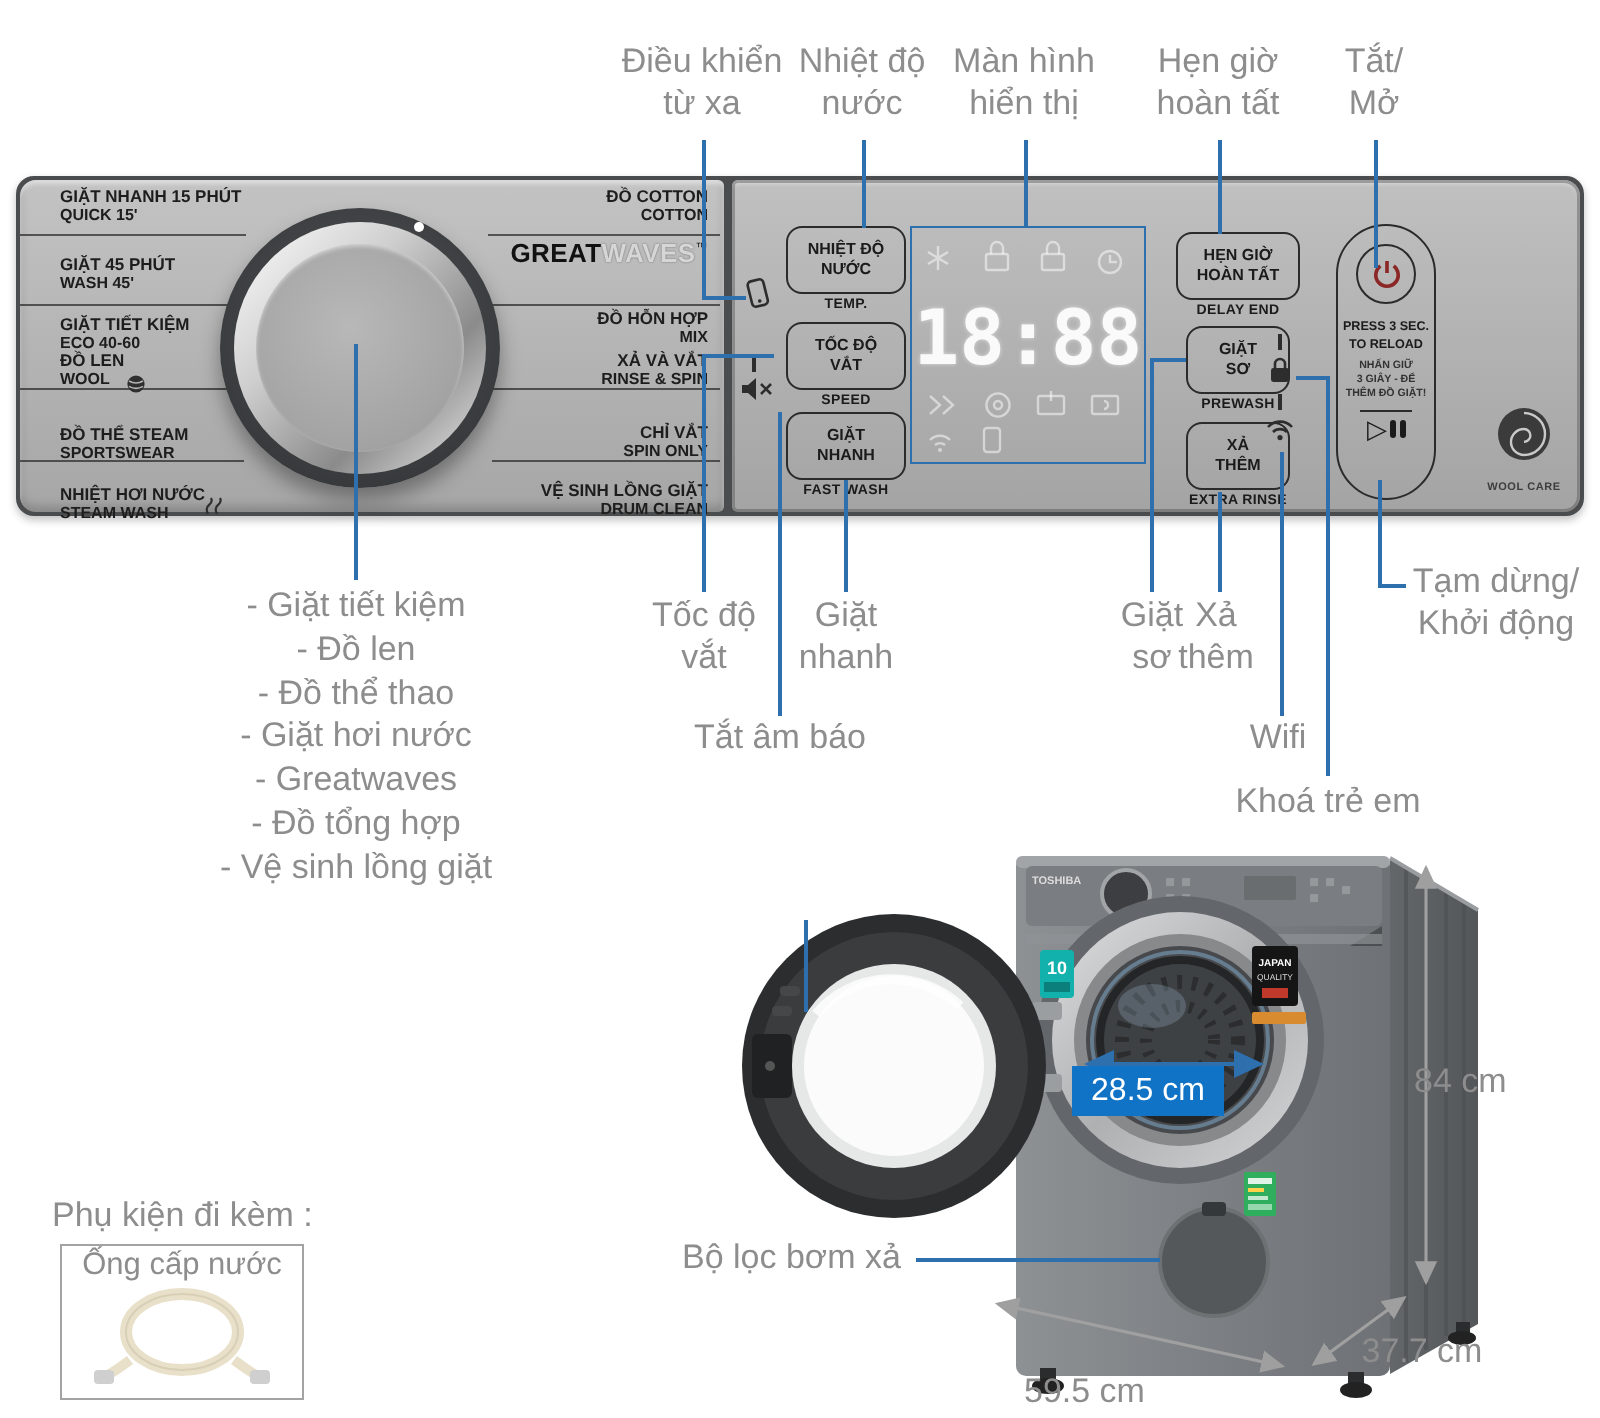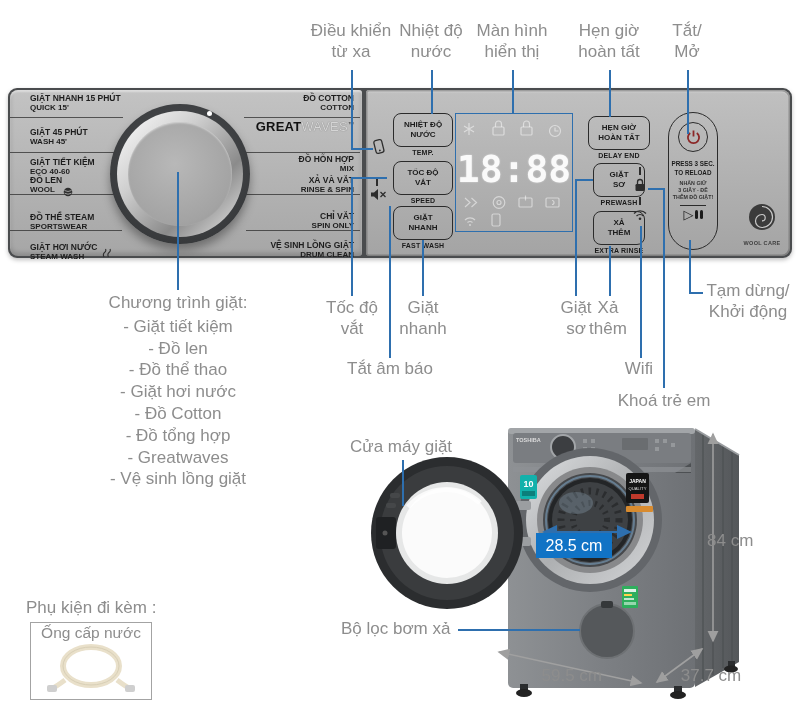--- a/index.html
+++ b/index.html
@@ -16,21 +16,21 @@
   #panel-left{position:absolute;left:2px;top:2px;width:352px;height:166px;border-radius:8px 3px 3px 8px;
          background:linear-gradient(180deg,#c3c3c3,#a6a6a6);box-shadow:inset 0 2px 2px rgba(255,255,255,.45),inset 0 -3px 5px rgba(0,0,0,.18);}
   #panel-right{position:absolute;left:358px;top:2px;width:424px;height:166px;border-radius:3px 8px 8px 3px;
          background:linear-gradient(180deg,#c0c0c0,#a4a4a4);box-shadow:inset 0 0 0 1.5px rgba(70,70,70,.4),inset 0 2px 2px rgba(255,255,255,.4);}
   .prog{position:absolute;font-size:8.5px;font-weight:bold;color:#1d1d1d;line-height:1.2;white-space:pre;}
   .prog .en{font-size:8px;display:block;}
   .prog.r{text-align:right;}
   .rule{position:absolute;height:1px;background:rgba(45,45,45,.75);}
   .gw{position:absolute;right:8px;top:29px;font-size:13px;letter-spacing:.2px;}
   .gw b{color:#111;font-weight:bold;}
-  .gw span{color:#d6d6d6;text-shadow:0 0 1px #666;font-weight:normal;text-align:right;}
+  .gw span{color:#d6d6d6;text-shadow:0 0 1px #666;font-weight:bold;text-align:right;}
   .gw sup{font-size:6px;color:#111;}
   
   .dial-outer{position:absolute;left:100px;top:14px;width:140px;height:140px;border-radius:50%;
     background:radial-gradient(circle at 50% 42%,#515356,#2f3133);box-shadow:0 6px 10px rgba(0,0,0,.35);}
   .dial-ring{position:absolute;inset:7px;border-radius:50%;
     background:linear-gradient(135deg,#fefefe,#cfcfcf 35%,#8b8b8b 68%,#ececec);}
   .dial-face{position:absolute;inset:11px;border-radius:50%;
     background:radial-gradient(circle at 45% 40%,#b8b8b8,#a3a3a3 70%,#929292);box-shadow:inset 0 1px 2px rgba(255,255,255,.5);}
   .dial-dot{position:absolute;left:97px;top:7px;width:5px;height:5px;border-radius:50%;background:#fff;}
   
@@ -104,21 +104,21 @@
       <div class="rule" style="left:234px;top:27px;width:116px"></div>
       <div class="rule" style="left:234px;top:62px;width:116px"></div>
       <div class="rule" style="left:236px;top:104px;width:114px"></div>
       <div class="rule" style="left:236px;top:140px;width:114px"></div>
 
       <div class="prog" style="left:20px;top:3px"><span>GIẶT NHANH 15 PHÚT</span><span class="en">QUICK 15'</span></div>
       <div class="prog" style="left:20px;top:37px"><span>GIẶT 45 PHÚT</span><span class="en">WASH 45'</span></div>
       <div class="prog" style="left:20px;top:67px"><span>GIẶT TIẾT KIỆM</span><span class="en">ECO 40-60</span></div>
       <div class="prog" style="left:20px;top:85px"><span>ĐỒ LEN</span><span class="en">WOOL</span></div>
       <div class="prog" style="left:20px;top:122px"><span>ĐỒ THỂ STEAM</span><span class="en">SPORTSWEAR</span></div>
-      <div class="prog" style="left:20px;top:152px"><span>GIẶT HƠI NƯỚC</span><span class="en">STEAM WASH</span></div>
+      <div class="prog" style="left:20px;top:152px"><span>NHIỆT HƠI NƯỚC</span><span class="en">STEAM WASH</span></div>
 
       <svg class="pic" style="left:53px;top:97px" width="10" height="10">
           <circle cx="5" cy="5" r="4.3" fill="#2f2f2f"></circle>
           <path d="M1.5,3.5 Q5,5.5 8.5,3.5 M1.5,6.2 Q5,8.2 8.5,6.2" stroke="#b5b5b5" stroke-width="0.8" fill="none"></path>
         </svg>
       <svg class="pic" style="left:91px;top:158px" width="11" height="11">
           <g stroke="#2f2f2f" stroke-width="1.1" fill="none">
             <path d="M3,9 Q1.5,6 3.5,4.5 Q5.5,3 4.5,1"></path>
             <path d="M7.5,9 Q6,6 8,4.5 Q10,3 9,1"></path>
           </g>
@@ -264,28 +264,26 @@
   <div class="co" style="left:546px;top:297px;width:60px">Giặt
 sơ</div>
   <div class="co" style="left:578px;top:297px;width:60px">Xả
 thêm</div>
   <div class="co" style="left:609px;top:358px;width:60px">Wifi</div>
   <div class="co" style="left:614px;top:390px;width:100px">Khoá trẻ em</div>
   <div class="co" style="left:700px;top:280px;width:96px">Tạm dừng/
 Khởi động</div>
 
   <div id="proglist">
-    <div class="t">Chương trình giặt:</div>
     <div>- Giặt tiết kiệm</div>
     <div>- Đồ len</div>
     <div>- Đồ thể thao</div>
     <div>- Giặt hơi nước</div>
-    <div>- Đồ Cotton</div>
+    <div>- Greatwaves</div>
     <div>- Đồ tổng hợp</div>
-    <div>- Greatwaves</div>
     <div>- Vệ sinh lồng giặt</div>
   </div>
 
   <div id="acc-box">
     <div class="n">Ống cấp nước</div>
     <svg width="112" height="52">
       <ellipse cx="56" cy="24" rx="28" ry="19" fill="none" stroke="#e9e0ca" stroke-width="6"></ellipse>
       <ellipse cx="56" cy="24" rx="28" ry="19" fill="none" stroke="#d8cfb6" stroke-width="1"></ellipse>
       <path d="M30,38 q-8,6 -12,8" stroke="#e9e0ca" stroke-width="5" fill="none"></path>
       <path d="M82,38 q8,6 12,8" stroke="#e9e0ca" stroke-width="5" fill="none"></path>
@@ -404,23 +402,22 @@
     <rect x="344" y="271" width="8" height="8" fill="#2a2c2e"></rect>
       <ellipse cx="348" cy="280" rx="8" ry="4" fill="#222"></ellipse>
     <rect x="398" y="246" width="7" height="7" fill="#2a2c2e"></rect>
       <ellipse cx="401" cy="254" rx="7" ry="3.5" fill="#222"></ellipse>
 
     <line x1="383" y1="19" x2="383" y2="226" stroke="#a0a0a0" stroke-width="1.6" marker-start="url(#mGray)" marker-end="url(#mGray)"></line>
     <line x1="169" y1="237" x2="311" y2="268" stroke="#a0a0a0" stroke-width="1.6" marker-start="url(#mGray)" marker-end="url(#mGray)"></line>
     <line x1="327" y1="267" x2="372" y2="234" stroke="#a0a0a0" stroke-width="1.6" marker-start="url(#mGray)" marker-end="url(#mGray)"></line>
   </svg>
 
-  <div class="co" style="left:350px;top:436px;width:110px;text-align:left">Cửa máy giặt</div>
   <div class="ln lnv" style="left:402px;top:460px;height:46px"></div>
   <div class="co" style="left:341px;top:618px;width:116px;text-align:left">Bộ lọc bơm xả</div>
   <div class="ln lnh" style="left:458px;top:629px;width:122px"></div>
 
   <div id="drumdim">28.5 cm</div>
   <div class="dim" style="left:707px;top:531px">84 cm</div>
-  <div class="dim" style="left:512px;top:666px;width:90px;text-align:right">59.5 cm</div>
+  <div class="dim" style="left:512px;top:686px;width:90px;text-align:left">59.5 cm</div>
   <div class="dim" style="left:666px;top:666px;width:90px;text-align:center">37.7 cm</div>
 
 </div>
 
 </body></html>

